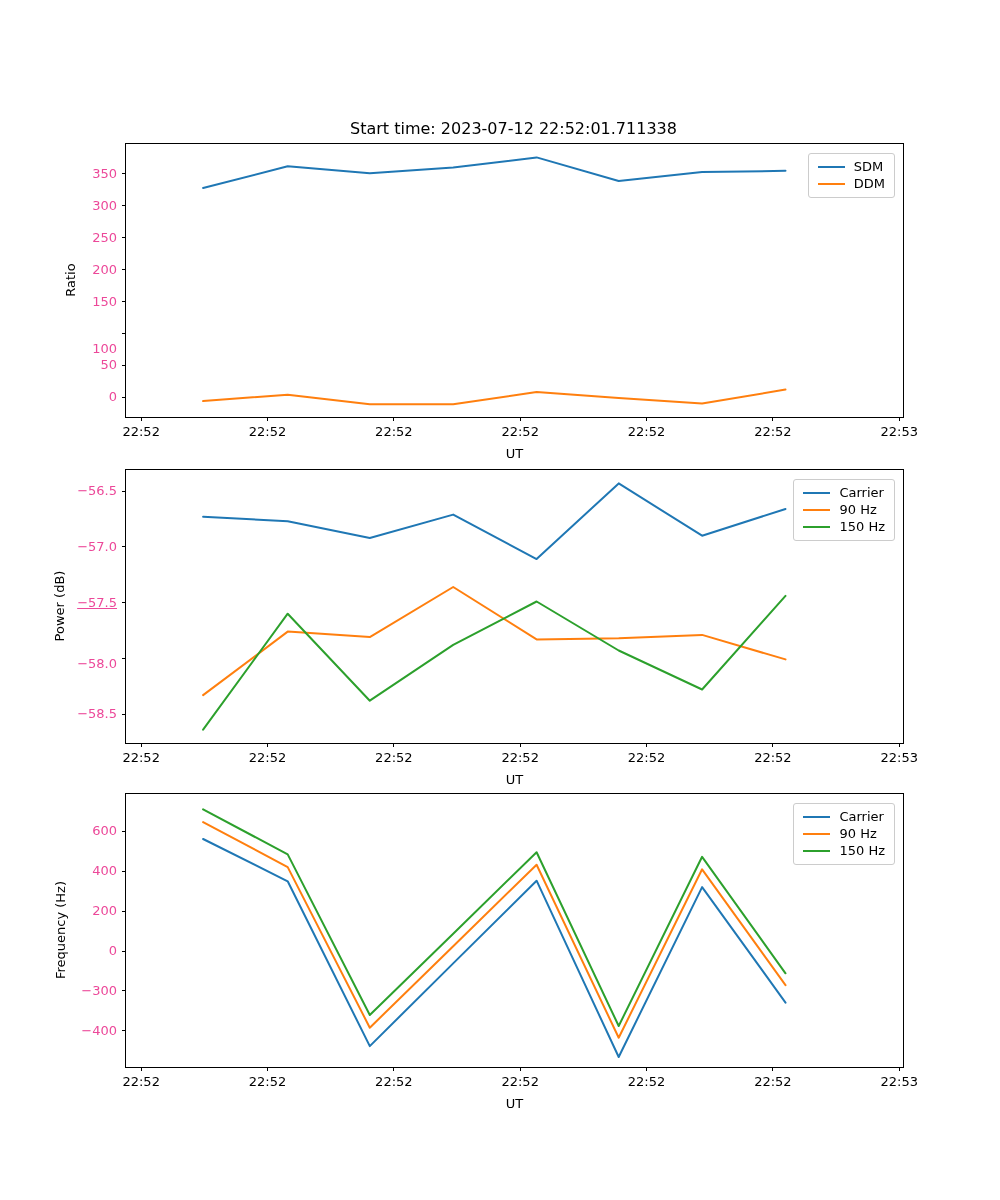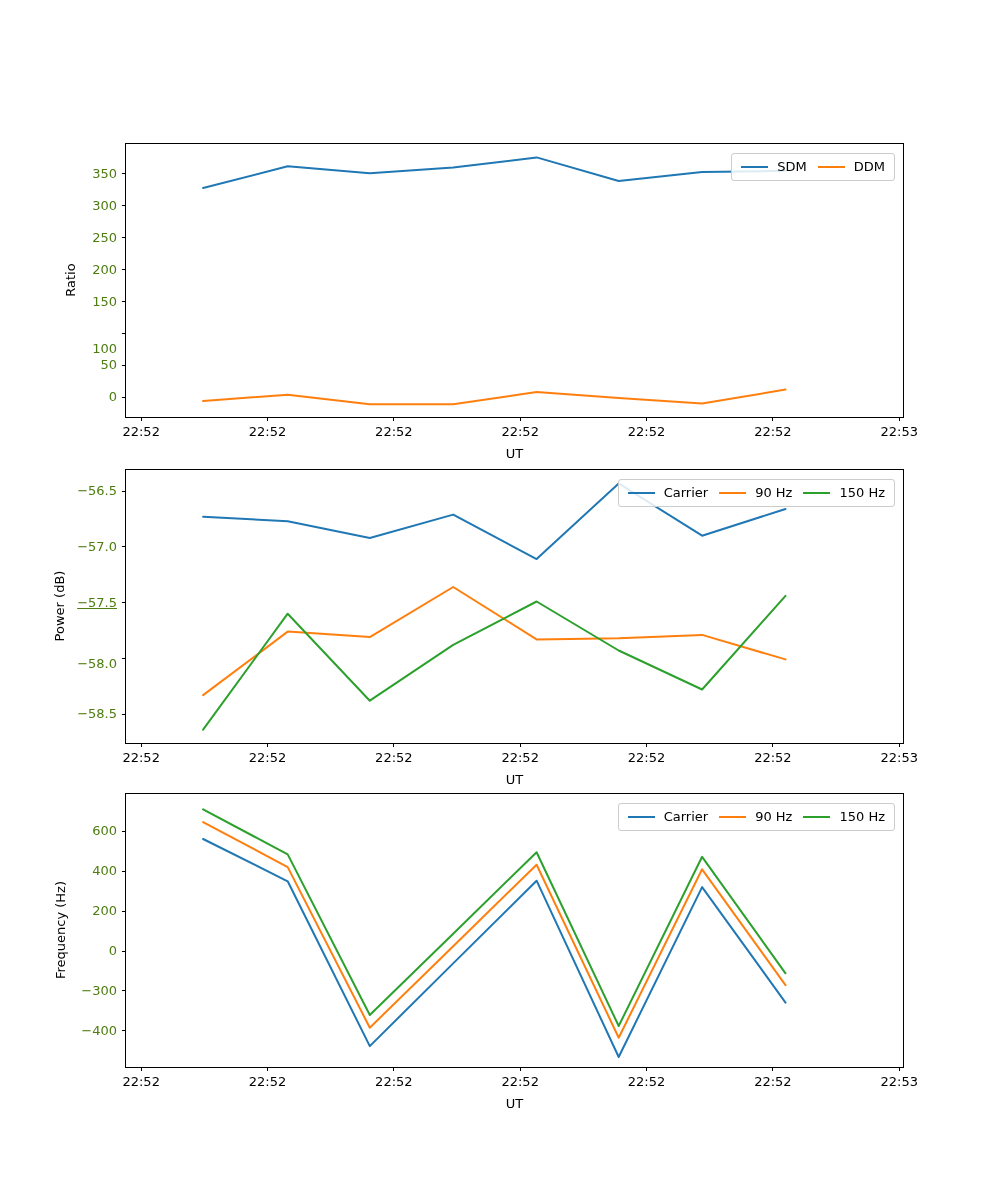--- a/index.html
+++ b/index.html
@@ -21,21 +21,21 @@
   .axes{
     position:absolute;
     left:125px;width:777px;height:273px;
     border:1px solid #000;
     box-sizing:content-box;
     background:#ffffff;
   }
   .axes svg{position:absolute;left:0;top:0;display:block;}
   .ytick-label{
     position:absolute;left:-73px;width:64px;height:16px;
-    text-align:right;font-size:13px;line-height:16px;color:#4d7c0f;
+    text-align:right;font-size:13px;line-height:16px;color:#ec4899;
   }
   .xtick-label{
     position:absolute;width:80px;height:16px;
     text-align:center;font-size:13px;line-height:16px;color:#000;
   }
   .ytick-mark{position:absolute;left:-4px;width:4px;height:1px;background:#000;}
   .xtick-mark{position:absolute;width:1px;height:4px;background:#000;}
   .x-axis-label{
     position:absolute;width:100px;text-align:center;
     font-size:13px;line-height:16px;color:#000;
@@ -44,30 +44,31 @@
     position:absolute;
     font-size:13px;line-height:16px;color:#000;
     transform:translate(-50%,-50%) rotate(-90deg);
     white-space:nowrap;
   }
   .legend{
     position:absolute;top:9px;right:8px;
     background:rgba(255,255,255,0.85);
     border:1px solid #cccccc;border-radius:3px;
     padding:5px 9px 5px 9px;
-    display:flex;flex-direction:row;gap:11px;
+    display:flex;flex-direction:column;gap:1px;
   }
   .legend-item{display:flex;align-items:center;gap:9px;}
   .legend-sample{width:27px;height:2px;flex:0 0 27px;}
   .legend-label{font-size:13px;line-height:16px;color:#000;white-space:nowrap;}
 </style>
 </head>
 <body>
 
 <div class="figure">
+  <div class="fig-title">Start time: 2023-07-12 22:52:01.711338</div>
   <div class="axes" id="axes-0" style="top:143px;">
       <svg width="777" height="273" viewBox="0 0 777 273">
         <polyline points="77.1,44.0 161.7,22.3 243.8,29.3 327.2,23.6 410.6,13.4 492.7,37.0 576.1,28.1 659.5,26.8" fill="none" stroke="#1f77b4" stroke-width="2" stroke-linejoin="round" stroke-linecap="round"></polyline>
         <polyline points="77.1,257.1 161.7,250.7 243.8,260.2 327.2,260.2 410.6,248.1 492.7,253.9 576.1,259.6 659.5,245.6" fill="none" stroke="#ff7f0e" stroke-width="2" stroke-linejoin="round" stroke-linecap="round"></polyline>
       </svg>
       <div class="xtick-mark" style="left: 14.661px; top: 273px;"></div>
       <div class="xtick-label" style="left: -24.839px; top: 280px;">22:52</div>
       <div class="xtick-mark" style="left: 141.002px; top: 273px;"></div>
       <div class="xtick-label" style="left: 101.502px; top: 280px;">22:52</div>
       <div class="xtick-mark" style="left: 267.344px; top: 273px;"></div>

